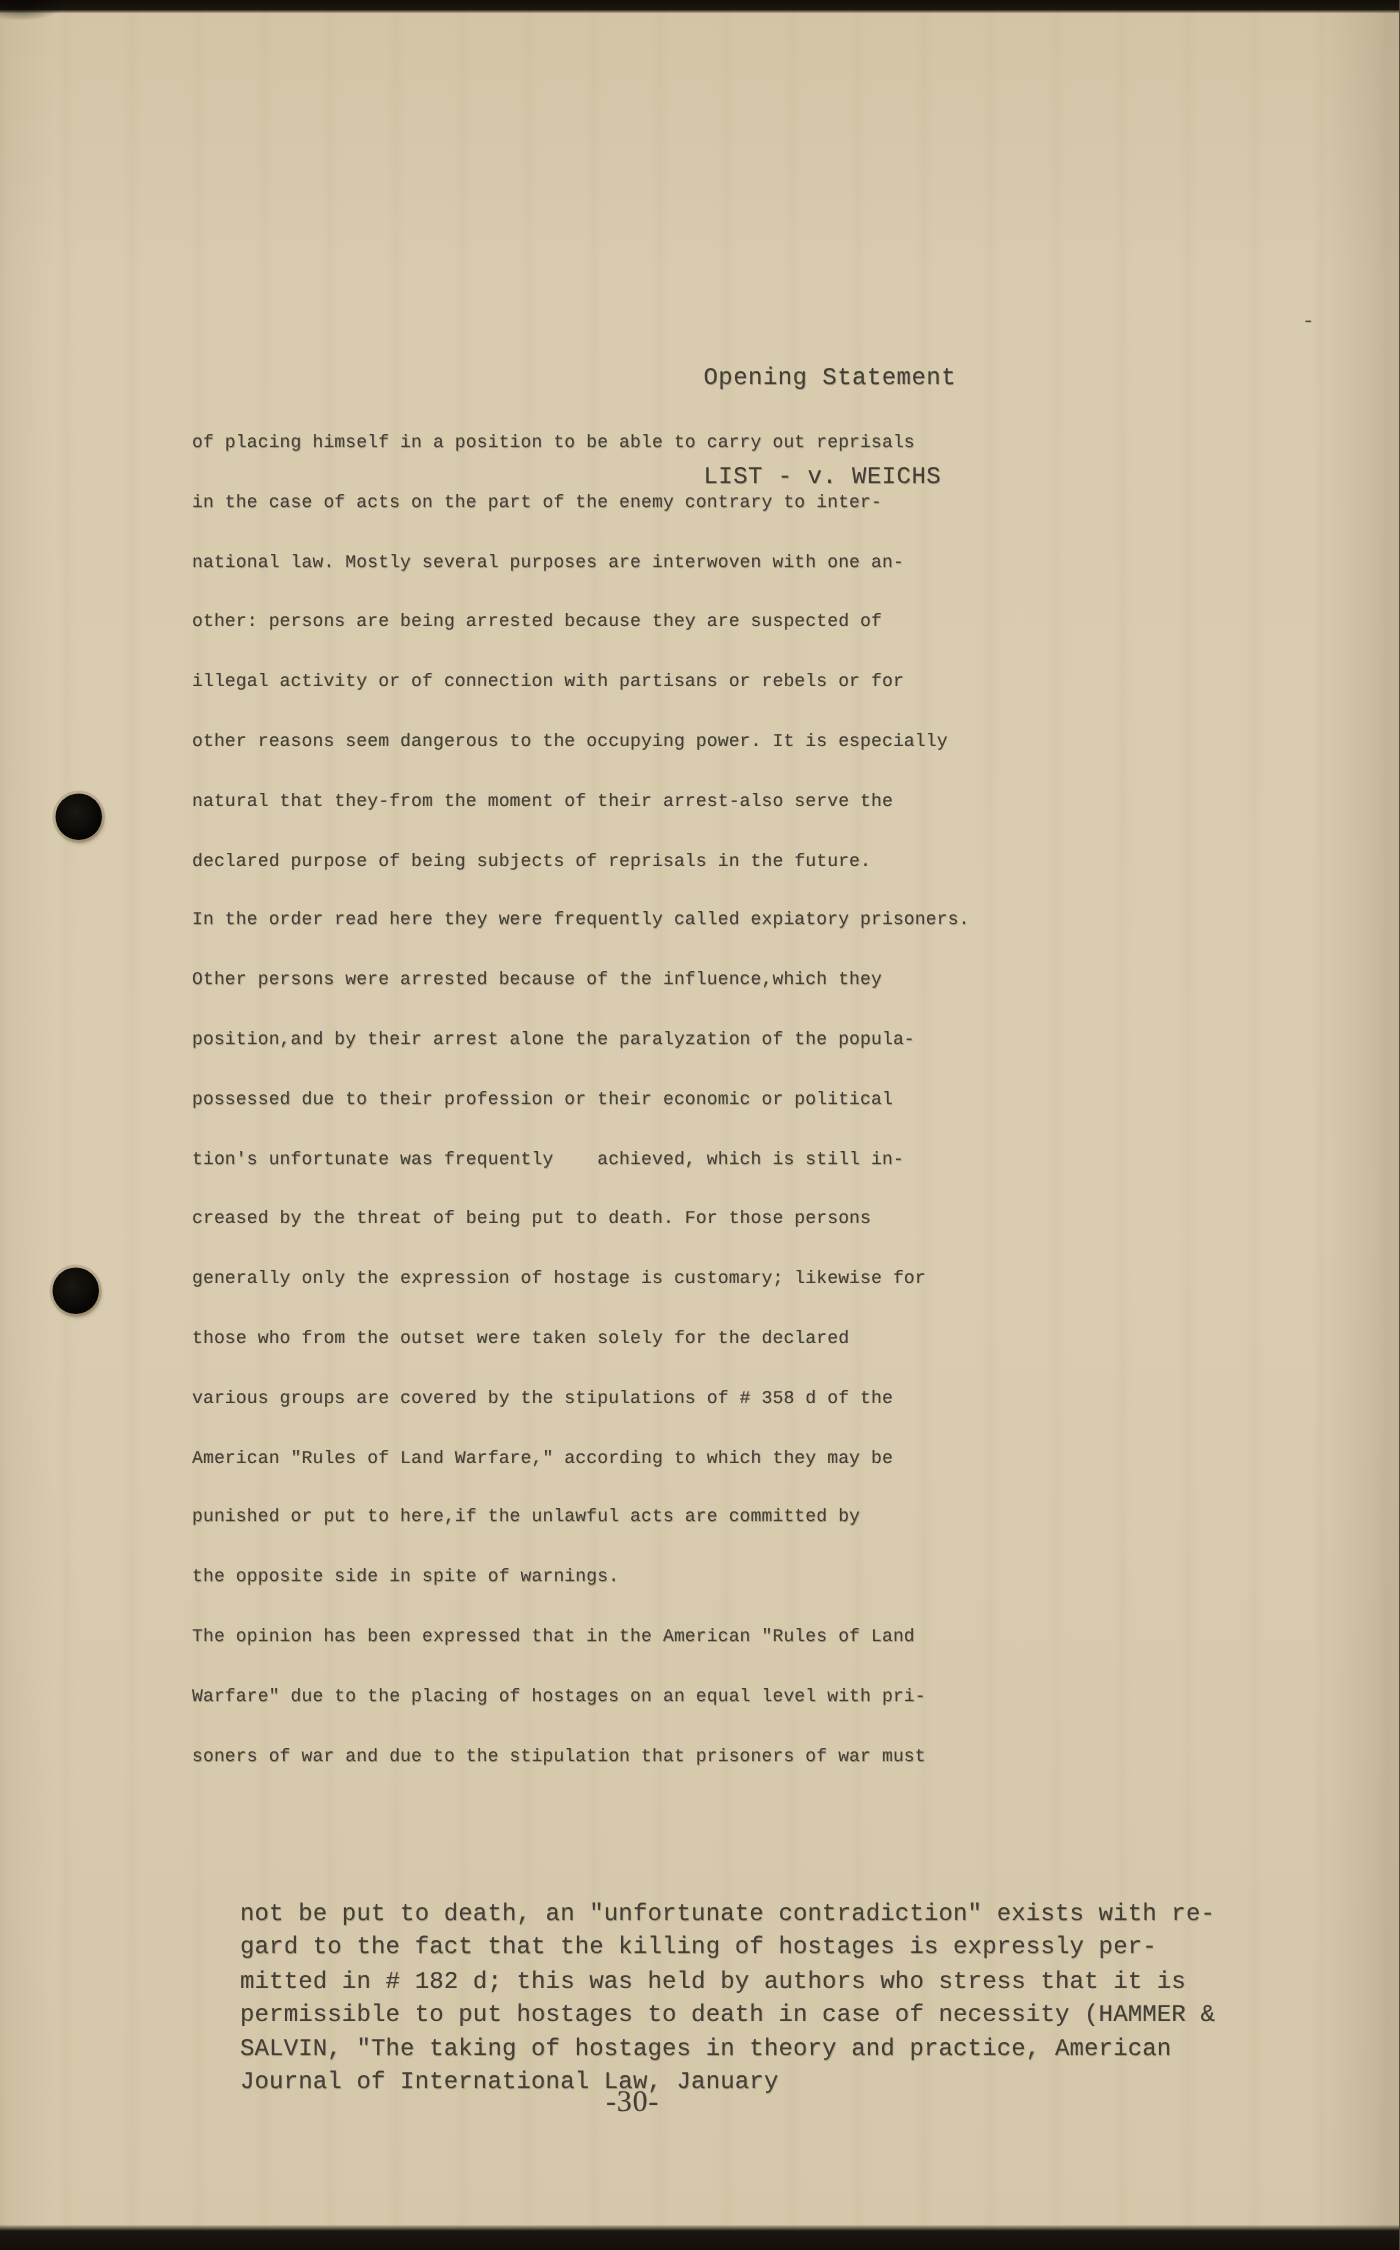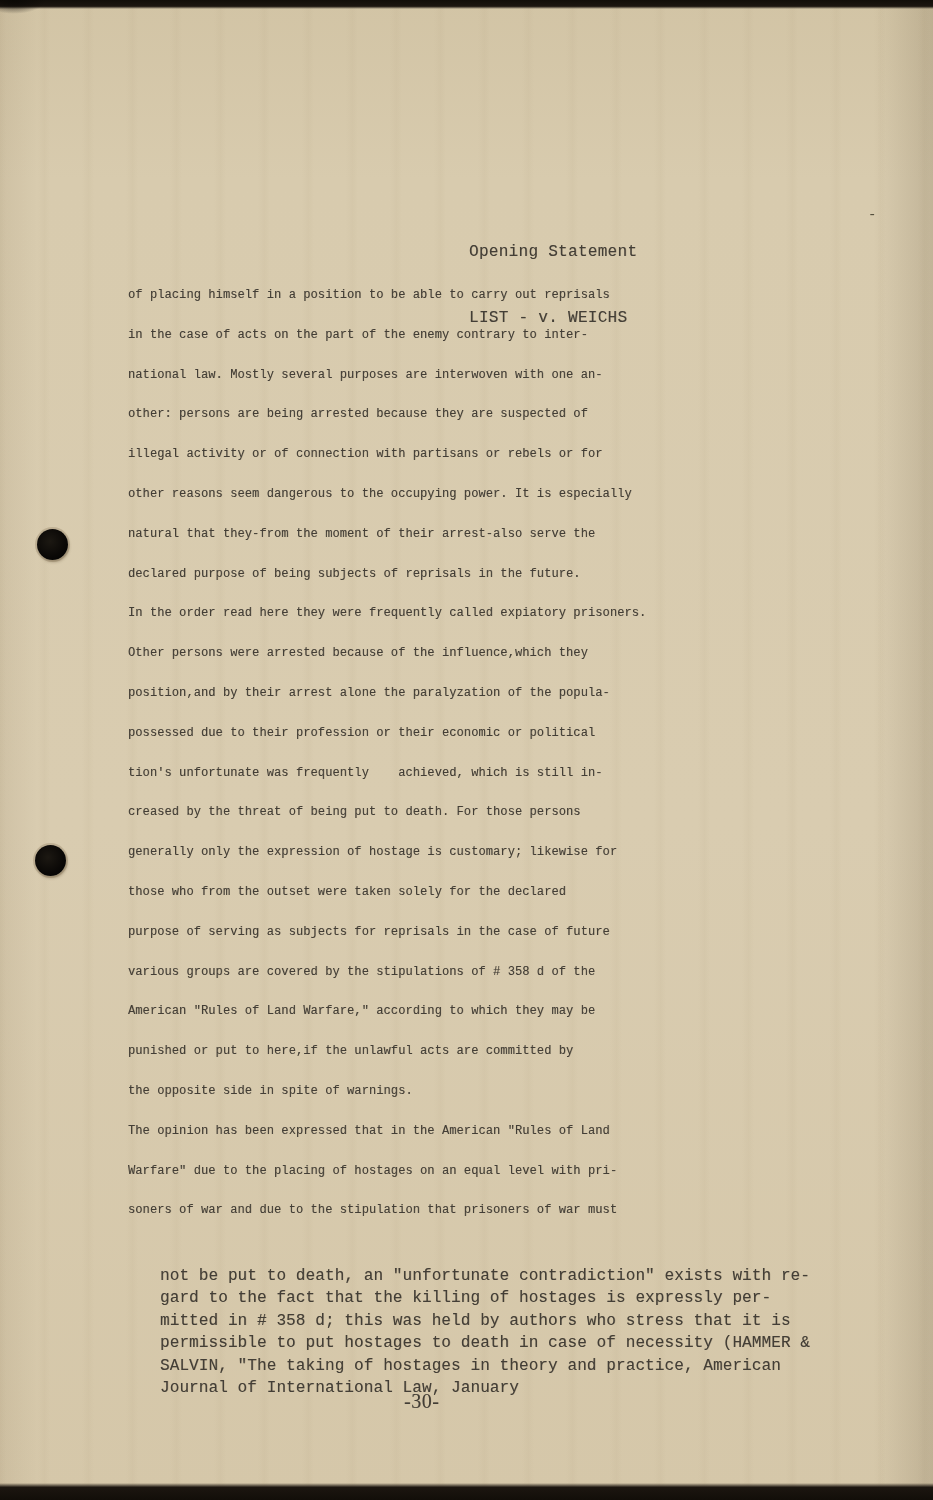--- a/index.html
+++ b/index.html
@@ -133,34 +133,33 @@
       <div class="line">natural that they-from the moment of their arrest-also serve the</div>
       <div class="line">declared purpose of being subjects of reprisals in the future.</div>
       <div class="line">In the order read here they were frequently called expiatory prisoners.</div>
       <div class="line">Other persons were arrested because of the influence,which they</div>
       <div class="line">position,and by their arrest alone the paralyzation of the popula-</div>
       <div class="line">possessed due to their profession or their economic or political</div>
       <div class="line">tion's unfortunate was frequently    achieved, which is still in-</div>
       <div class="line">creased by the threat of being put to death. For those persons</div>
       <div class="line">generally only the expression of hostage is customary; likewise for</div>
       <div class="line">those who from the outset were taken solely for the declared</div>
-      <div class="line">purpose of serving as subjects for reprisals in the case of future</div>
       <div class="line">various groups are covered by the stipulations of # 358 d of the</div>
       <div class="line">American "Rules of Land Warfare," according to which they may be</div>
       <div class="line">punished or put to here,if the unlawful acts are committed by</div>
       <div class="line">the opposite side in spite of warnings.</div>
       <div class="line">The opinion has been expressed that in the American "Rules of Land</div>
       <div class="line">Warfare" due to the placing of hostages on an equal level with pri-</div>
       <div class="line">soners of war and due to the stipulation that prisoners of war must</div>
     </div>
 
   <div class="footnote-block">
       <div class="line">not be put to death, an "unfortunate contradiction" exists with re-</div>
       <div class="line">gard to the fact that the killing of hostages is expressly per-</div>
-      <div class="line">mitted in # 358 d; this was held by authors who stress that it is</div>
+      <div class="line">mitted in # 182 d; this was held by authors who stress that it is</div>
       <div class="line">permissible to put hostages to death in case of necessity (HAMMER &amp;</div>
       <div class="line">SALVIN, "The taking of hostages in theory and practice, American</div>
       <div class="line">Journal of International Law, January</div>
     </div>
 
   <div class="page-number">-30-</div>
 
 </div>
 
 </body></html>

